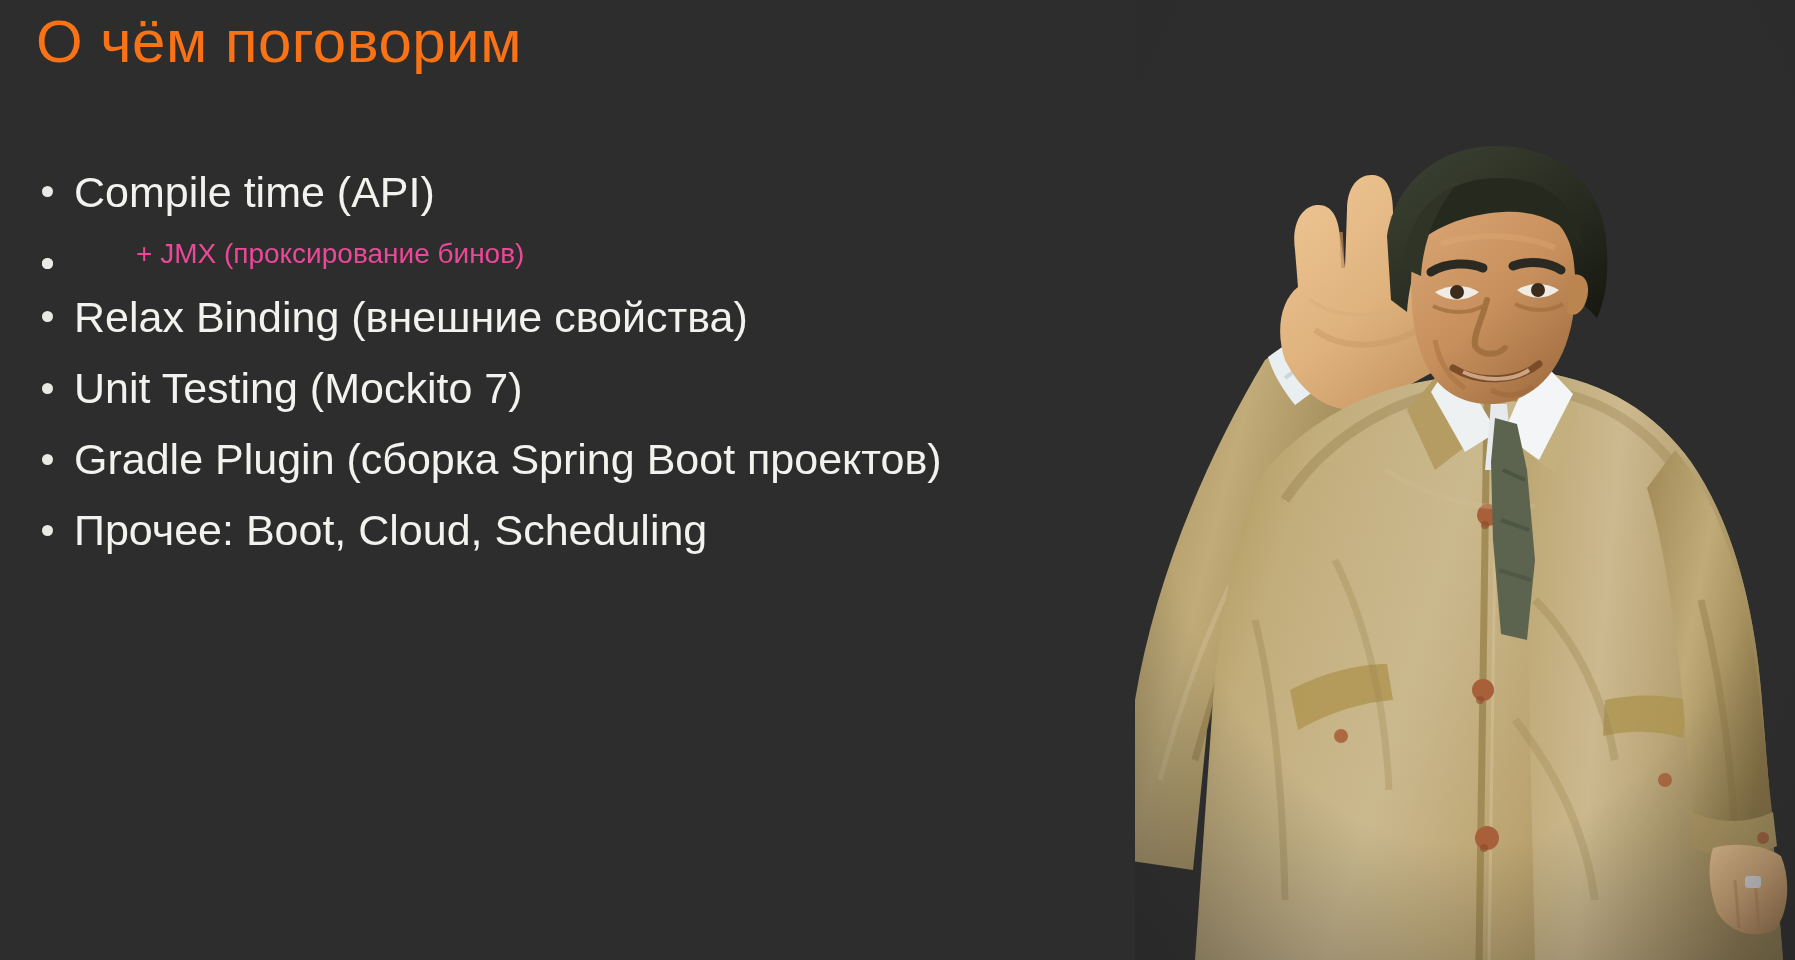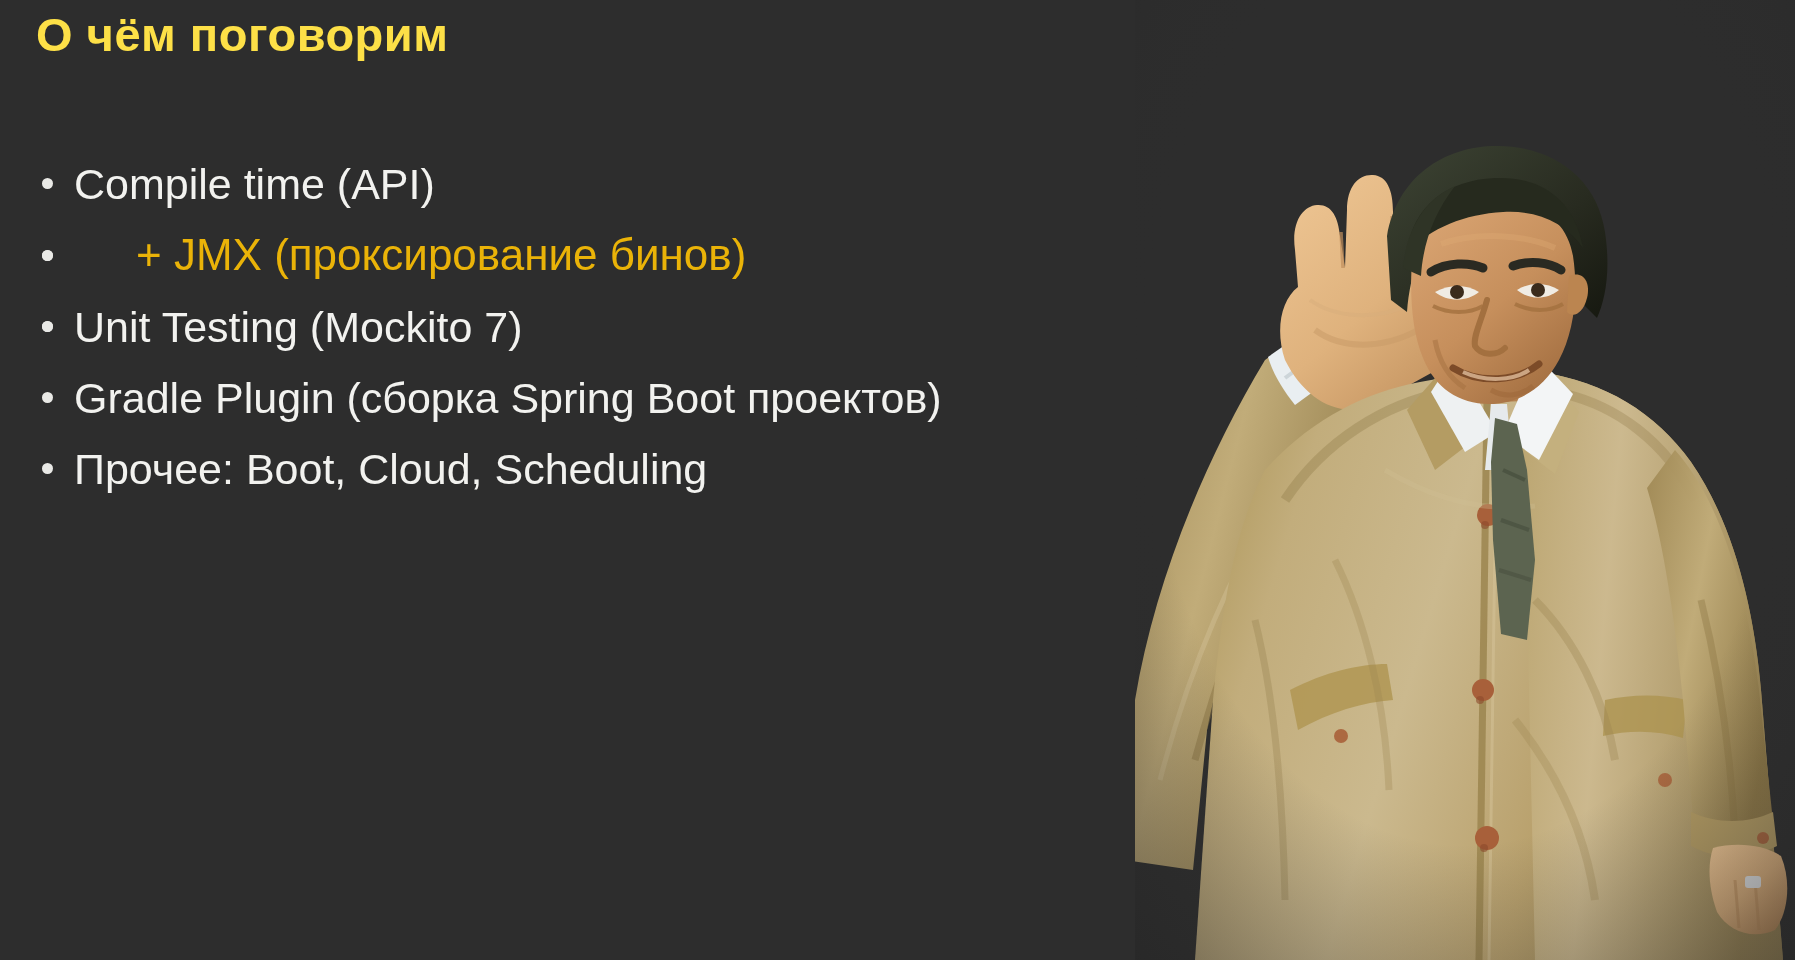--- a/index.html
+++ b/index.html
@@ -15,64 +15,64 @@
     background: #2d2d2d;
     overflow: hidden;
     font-family: "Liberation Sans", "DejaVu Sans", sans-serif;
   }
 
   
   .slide-title {
     position: absolute;
     left: 36px;
     top: 10px;
-    font-size: 47px;
+    font-size: 60px;
     line-height: 1.05;
-    font-weight: 700;
-    color: #fde047;
+    font-weight: 400;
+    color: #f97316;
     letter-spacing: 0.5px;
     white-space: nowrap;
   }
 
   
   .bullet-list {
     position: absolute;
     left: 34px;
     top: 160px;
     width: 1120px;
     list-style: none;
     margin: 0;
     padding: 0;
   }
   .bullet-item {
     position: relative;
     display: block;
     padding-left: 40px;
-    margin: 0 0 23px 0;
+    margin: 8px 0 23px 0;
     font-size: 43px;
     line-height: 1.12;
     color: #f2f2ef;
     white-space: nowrap;
   }
   .bullet-item .dot {
     position: absolute;
     left: 8px;
     top: 0.43em;
     width: 11px;
     height: 11px;
     border-radius: 50%;
     background: #e9e9e6;
   }
   .sub-line {
     display: block;
     margin-top: 9px;
     padding-left: 62px;
-    font-size: 44px;
+    font-size: 28px;
     line-height: 1.1;
-    color: #eab308;
+    color: #ec4899;
     white-space: nowrap;
   }
 
   
   .photo {
     position: absolute;
     right: 0;
     top: 0;
     width: 660px;
     height: 960px;
@@ -99,20 +99,21 @@
     </li>
 
 
     <li class="bullet-item">
       <span class="dot"></span>
       <span class="sub-line">+ JMX (проксирование бинов)</span>
     </li>
 
     <li class="bullet-item">
       <span class="dot"></span>
+      <span>Relax Binding (внешние свойства)</span>
     </li>
 
     <li class="bullet-item">
       <span class="dot"></span>
       <span>Unit Testing (Mockito 7)</span>
     </li>
 
     <li class="bullet-item">
       <span class="dot"></span>
       <span>Gradle Plugin (сборка Spring Boot проектов)</span>

